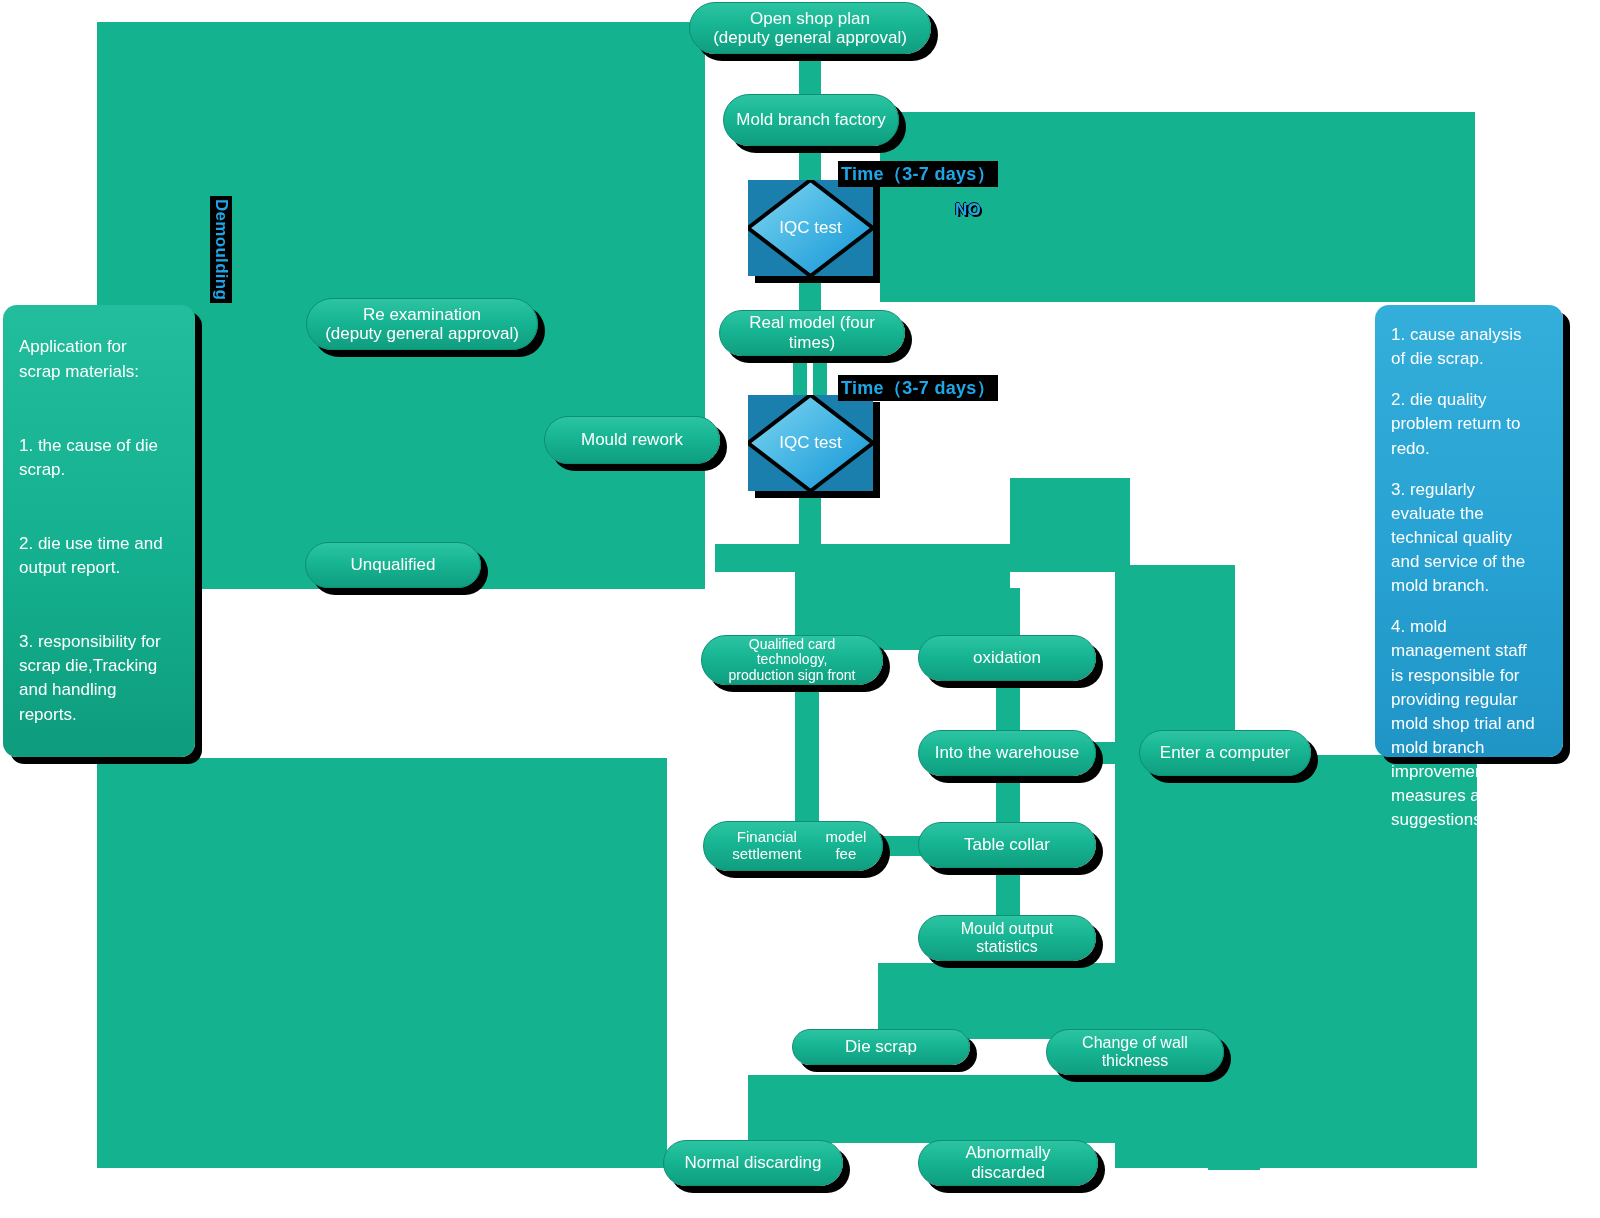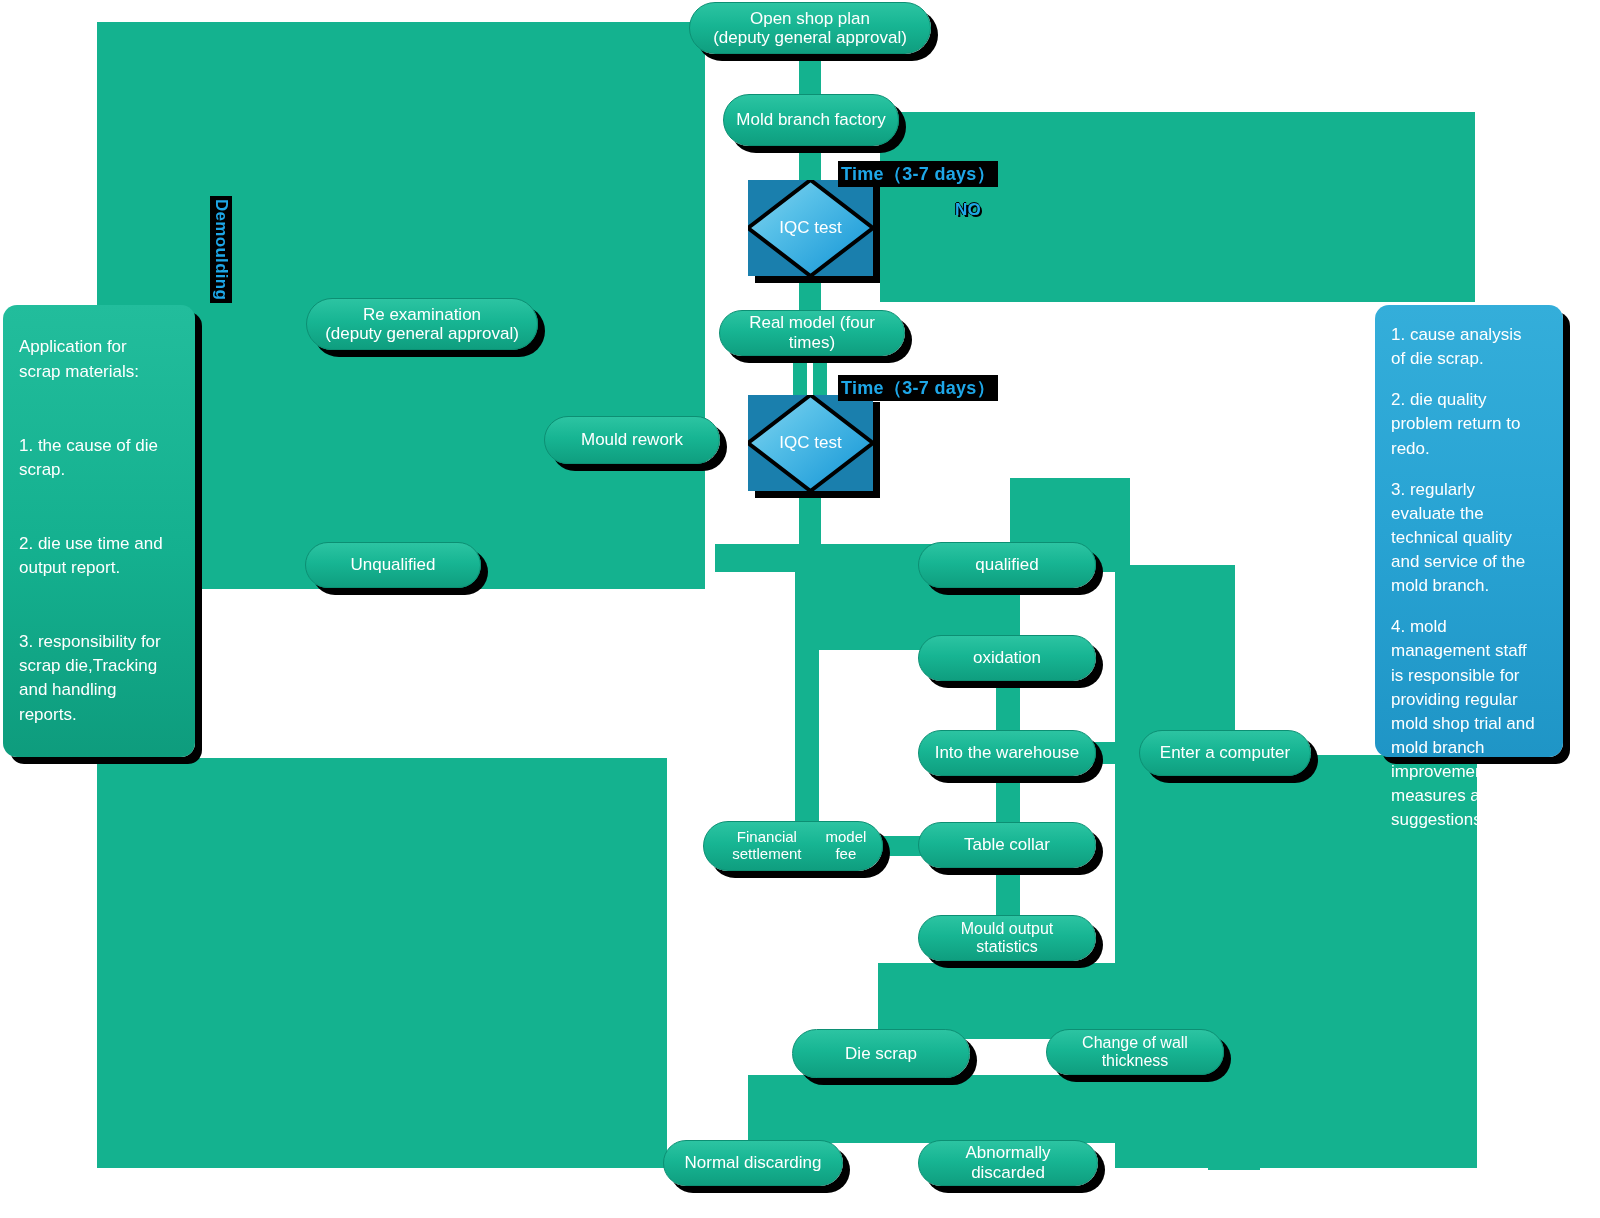--- a/index.html
+++ b/index.html
@@ -152,28 +152,29 @@
   </div>
 
   <div class="node" style="left:544px;top:416px;width:176px;height:48px;">
     <span>Mould rework</span>
   </div>
 
   <div class="node" style="left:305px;top:542px;width:176px;height:46px;">
     <span>Unqualified</span>
   </div>
 
-  <div class="node" style="left:918px;top:542px;width:178px;height:46px;">
-    <span>qualified</span>
-  </div>
 
   <div class="node" style="left:918px;top:635px;width:178px;height:46px;">
     <span>oxidation</span>
   </div>
 
+  <div class="node two" style="left:701px;top:635px;width:182px;height:50px;flex-direction:column;font-size:14px;">
+    <span>Qualified card technology,</span>
+    <span>production sign front</span>
+  </div>
 
   <div class="node" style="left:918px;top:730px;width:178px;height:46px;">
     <span>Into the warehouse</span>
   </div>
 
   <div class="node" style="left:1139px;top:730px;width:172px;height:46px;">
     <span>Enter a computer</span>
   </div>
 
   <div class="node two" style="left:703px;top:821px;width:180px;height:50px;flex-direction:row;font-size:15px;">
@@ -182,21 +183,21 @@
   </div>
 
   <div class="node" style="left:918px;top:822px;width:178px;height:46px;">
     <span>Table collar</span>
   </div>
 
   <div class="node" style="left:918px;top:915px;width:178px;height:46px;font-size:16px;">
     <span>Mould output statistics</span>
   </div>
 
-  <div class="node" style="left:792px;top:1029px;width:178px;height:49px;">
+  <div class="node" style="left:792px;top:1029px;width:178px;height:36px;">
     <span>Die scrap</span>
   </div>
 
   <div class="node" style="left:1046px;top:1029px;width:178px;height:46px;font-size:16px;">
     <span>Change of wall thickness</span>
   </div>
 
   <div class="node" style="left:663px;top:1140px;width:180px;height:46px;">
     <span>Normal discarding</span>
   </div>

